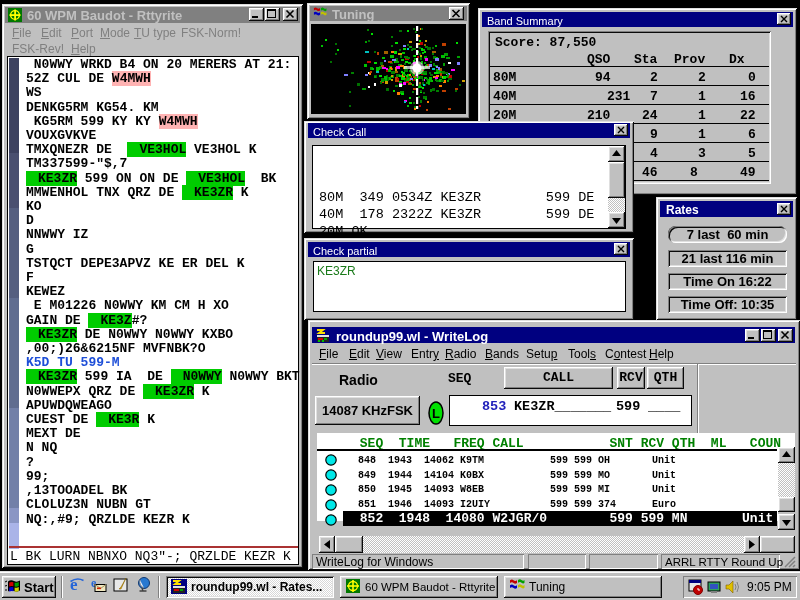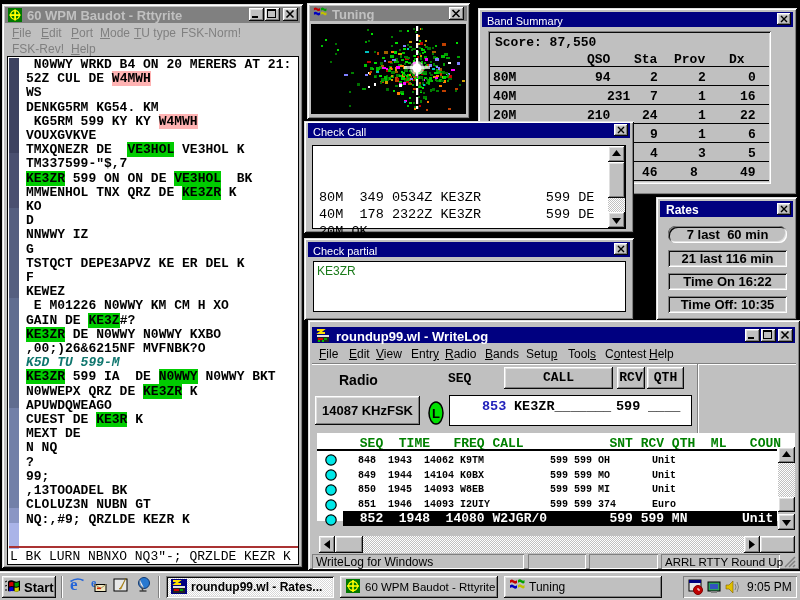--- a/index.html
+++ b/index.html
@@ -8,21 +8,21 @@
 .win { position:absolute; background:#c0c0c0;
   box-shadow: inset 1px 1px 0 #dfdfdf, inset -1px -1px 0 #0a0a0a, inset 2px 2px 0 #fff, inset -2px -2px 0 #808080; }
 .tb { position:absolute; left:4px; right:4px; height:15px; background:#000080; color:#fff; font-size:12px; font-weight:bold; line-height:15px; }
 .tbg { background:#808080; color:#c0c0c0; }
 .btn { position:absolute; background:#c0c0c0;
   box-shadow: inset -1px -1px 0 #0a0a0a, inset 1px 1px 0 #fff, inset -2px -2px 0 #808080, inset 2px 2px 0 #dfdfdf; }
 .sunk { box-shadow: inset 1px 1px 0 #808080, inset -1px -1px 0 #fff, inset 2px 2px 0 #0a0a0a, inset -2px -2px 0 #dfdfdf; }
 .white { background:#fff; border:1px solid #000; }
 pre { font-family:"Liberation Mono",monospace; }
 .mono { font-family:"Liberation Mono",monospace; }
-.g { background:#00cc00; font-weight:bold; }
+.g { background:#00cc00; font-weight:bold;padding-left:12px; }
 .p { background:#ffb3b3; font-weight:bold; }
 .xbtn { position:absolute; width:14px; height:12px; background:#c0c0c0;
   box-shadow: inset -1px -1px 0 #0a0a0a, inset 1px 1px 0 #fff, inset -2px -2px 0 #808080, inset 2px 2px 0 #dfdfdf; }
 u { text-decoration:underline; }
 </style>
 </head>
 <body>
 
 <div class="win" style="left:2px; top:4px; width:301px; height:564px;">
   <div class="tb tbg" style="top:3px; left:3px; right:3px; height:16px;">
@@ -79,21 +79,21 @@
 D
 NNWWY IZ
 G
 TSTQCT DEPE3APVZ KE ER DEL K
 F
 KEWEZ
  E M01226 N0WWY KM CM H XO
 GAIN DE <span class="g">KE3Z</span>#?
 <span class="g">KE3ZR</span> DE N0WWY N0WWY KXBO
 ,00;)26&amp;6215NF MVFNBK?O
-<span style="color:#0f766e;font-style:italic;">K5D TU 599-M</span>
+<span style="color:#1d4ed8;">K5D TU 599-M</span>
 <span class="g">KE3ZR</span> 599 IA  DE <span class="g">N0WWY</span> N0WWY BKT
 N0WWEPX QRZ DE <span class="g">KE3ZR</span> K
 APUWDQWEAGO
 CUEST DE <span class="g">KE3R</span> K
 MEXT DE
 N NQ
 ?
 99;
 ,13TOOADEL BK
 CLOLUZ3N NUBN GT

